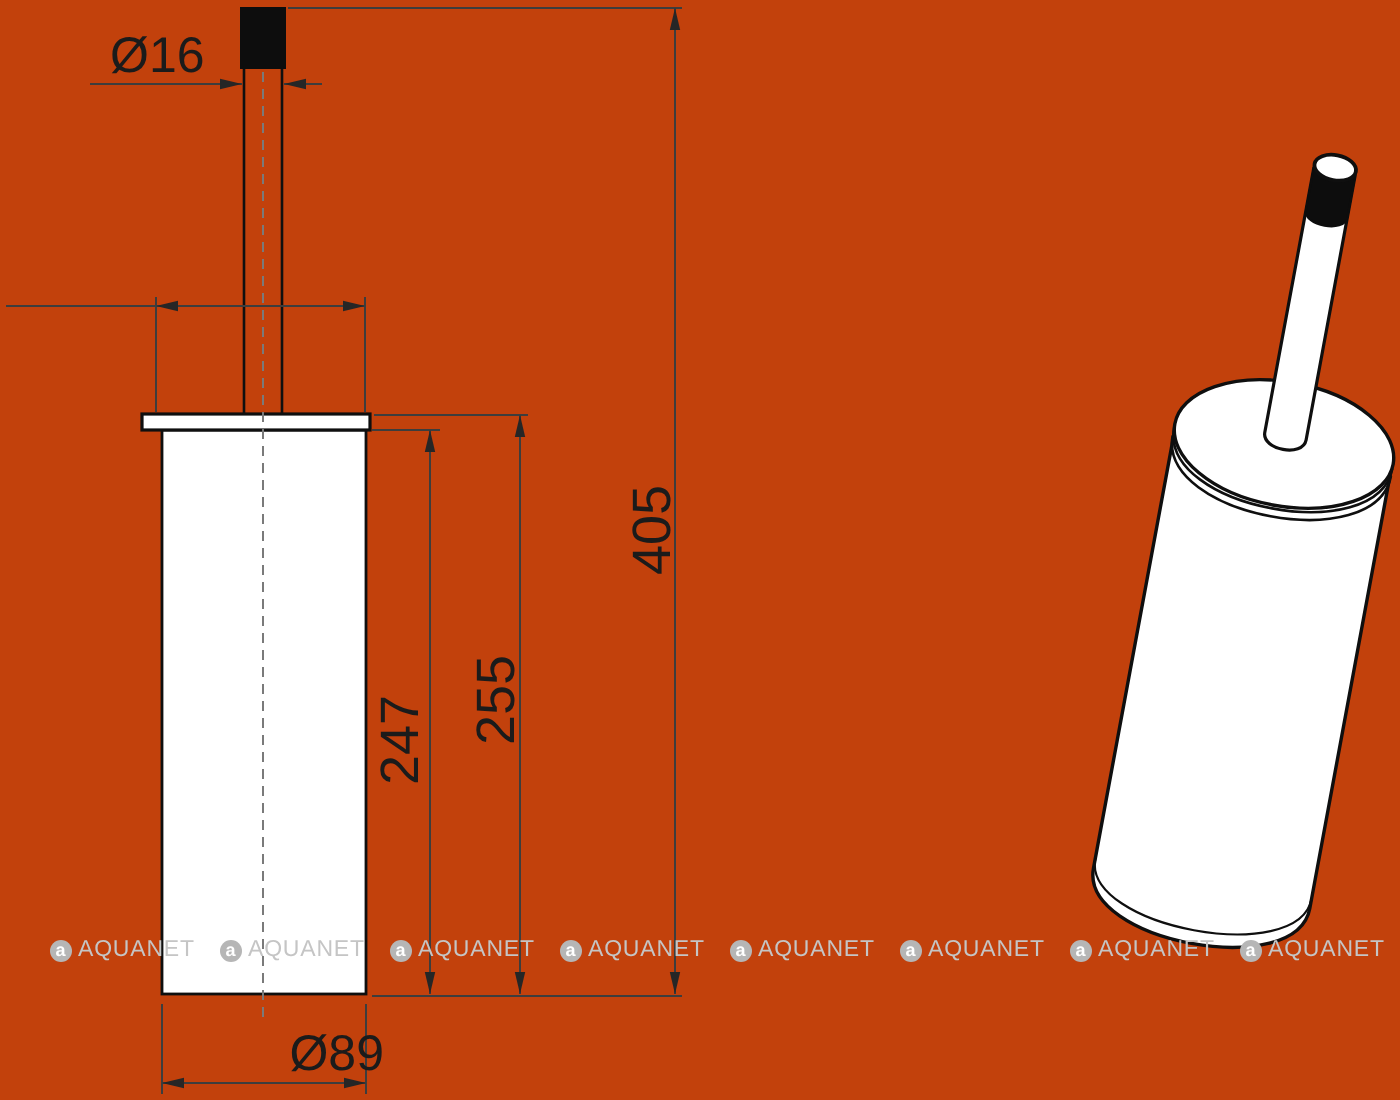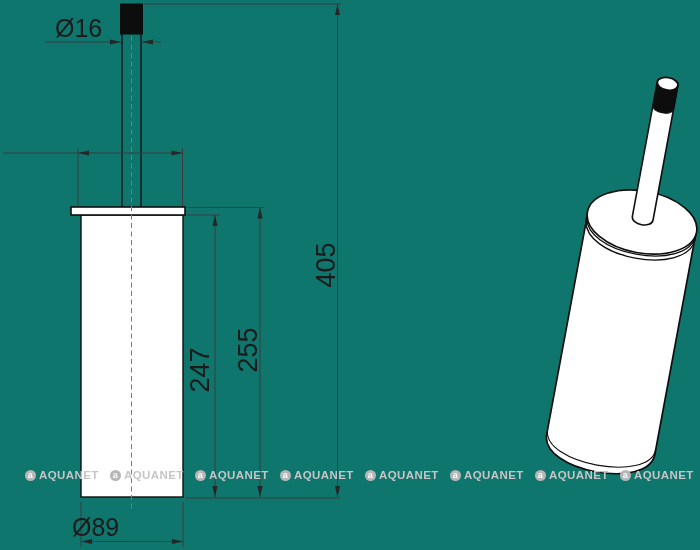--- a/index.html
+++ b/index.html
@@ -1,33 +1,33 @@
 <!DOCTYPE html>
 <html><head>
 <meta charset="utf-8">
 <style>
   html,body{margin:0;padding:0;background:#fff;}
   .canvas{
-    position:relative;width:700px;height:550px;background:#0f766e;
+    position:relative;width:700px;height:550px;background:#c2410c;
     font-family:"Liberation Sans", sans-serif;overflow:hidden;
   }
   svg{position:absolute;left:0;top:0;}
   .dim-label{
     position:absolute;color:#1b1b1b;font-size:25px;line-height:1.05;
     white-space:nowrap;user-select:none;
   }
   .dim-label.rot{
     width:120px;height:32px;text-align:center;font-size:27px;
     transform:rotate(-90deg);transform-origin:center center;
   }
-  .dim-label.center{width:120px;text-align:left;}
+  .dim-label.center{width:120px;text-align:right;}
   .watermark-row{position:absolute;left:0;top:469px;width:700px;height:18px;}
   .wm{
     position:absolute;top:0;display:inline-flex;align-items:center;gap:3px;
-    color:#c5c5c5;font-size:11.5px;letter-spacing:0.4px;font-weight:700;
+    color:#c5c5c5;font-size:11.5px;letter-spacing:0.4px;font-weight:400;
   }
   .wm-icon{
     width:11px;height:11px;border-radius:50%;background:#b6b6b6;
     display:inline-flex;align-items:center;justify-content:center;flex:0 0 auto;
   }
   .wm-icon::after{content:"a";color:#ffffff;font-size:9px;font-weight:bold;line-height:1;}
 </style>
 </head>
 <body>
 

